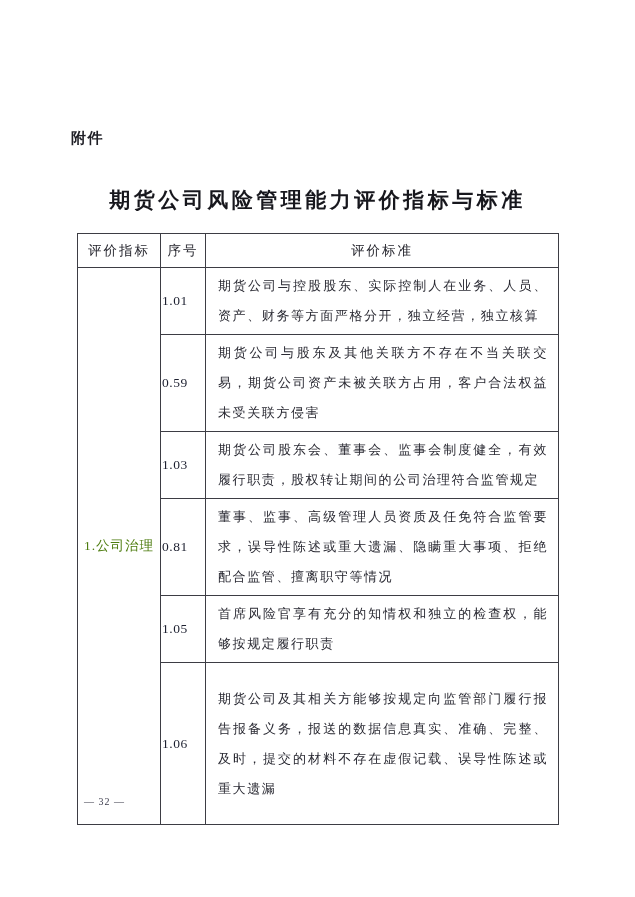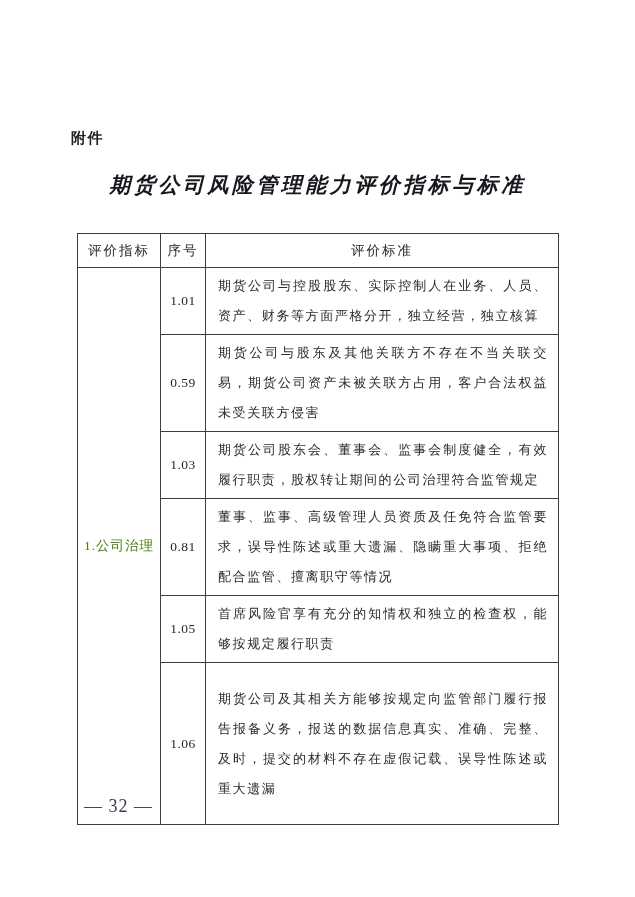--- a/index.html
+++ b/index.html
@@ -60,21 +60,20 @@
   col.c-indicator { width: 83px; }
   col.c-no { width: 45px; }
   col.c-standard { width: 353px; }
   td.cat-cell {
     text-align: center;
     font-size: 13.5px;
     letter-spacing: 1px;
     color: #4d7c0f;
   }
   td.no-cell {
-    text-align: center;
     font-size: 13.5px;
     letter-spacing: 0.5px;
     color: #1d2030;
   }
   td.std-cell {
     padding: 3px 10px 3px 12px;
     font-size: 13px;
     line-height: 30px;
     letter-spacing: 1.6px;
     text-align: justify;
@@ -83,31 +82,31 @@
   tr.r-h01 { height: 59px; }
   tr.r-h02 { height: 61px; }
   tr.r-h03 { height: 60px; }
   tr.r-h04 { height: 93px; }
   tr.r-h05 { height: 62px; }
   tr.r-h06 { height: 162px; }
   .page-number {
     position: absolute;
     left: 84px;
     top: 796px;
-    font-size: 18px;
+    font-size: 10px;
     letter-spacing: 1px;
     color: #3c3c4c;
   }
 </style>
 </head>
 <body>
 
 <div class="attachment">附件</div>
 
-<h1 class="doc-title" style="margin:1px;font-style:italic;">期货公司风险管理能力评价指标与标准</h1>
+<h1 class="doc-title" style="margin:16px;">期货公司风险管理能力评价指标与标准</h1>
 
 <table class="doc-table">
   <colgroup>
     <col class="c-indicator">
     <col class="c-no">
     <col class="c-standard">
   </colgroup>
   <thead>
     <tr>
       <th>评价指标</th>

